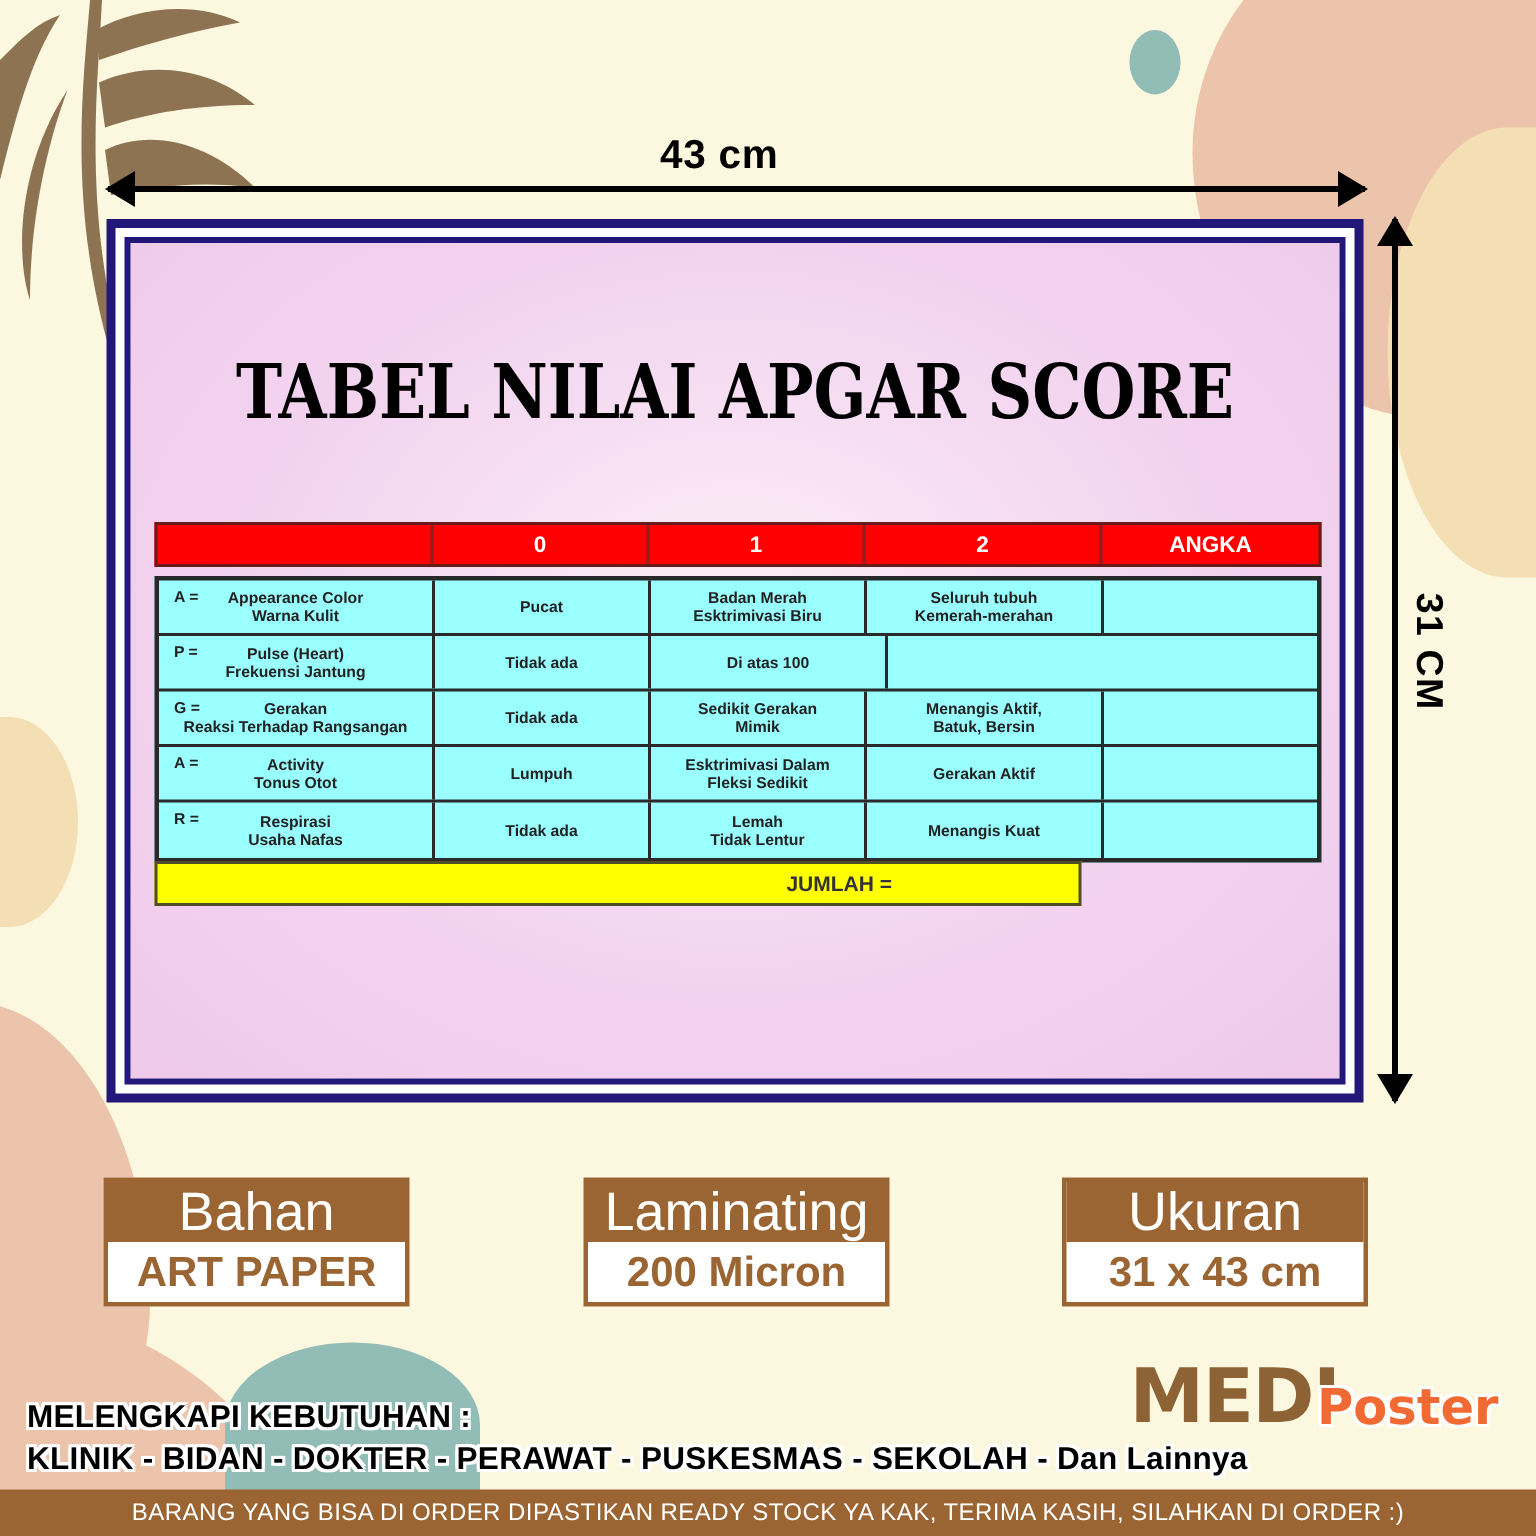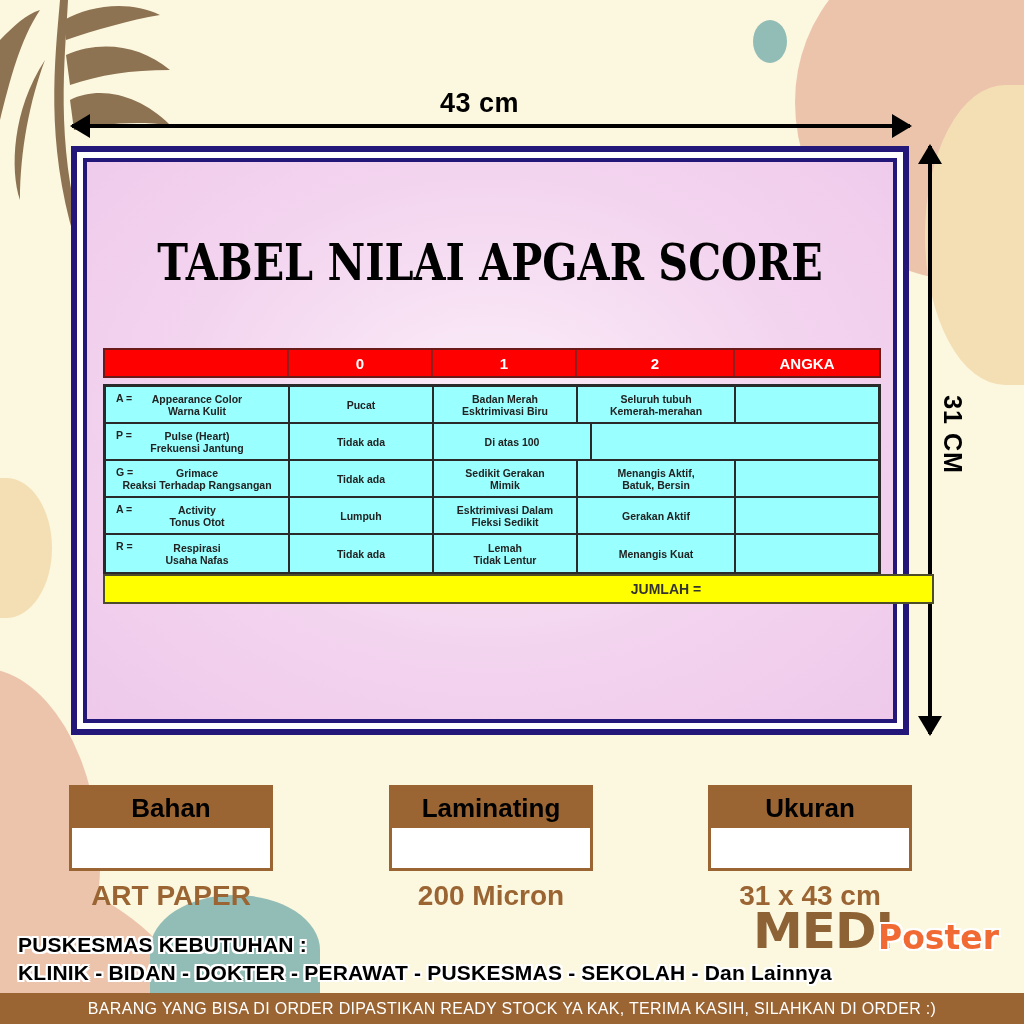--- a/index.html
+++ b/index.html
@@ -43,27 +43,27 @@
   .tbl-body { position: absolute; left: 16px; top: 222px; width: 778px; border: 3px solid #2a2a2a; background: #99ffff; }
   .tr { display: flex; height: 37px; border-bottom: 2px solid #2a2a2a; }
   .tr:last-child { border-bottom: none; }
   .td { font-size: 10.5px; font-weight: bold; color: #222; text-align: center; display: flex; flex-direction: column; align-items: center; justify-content: center; line-height: 12px; border-right: 2px solid #2a2a2a; }
   .td:last-child { border-right: none; }
   .td.first { position: relative; align-items: stretch; }
   .td.first .letter { position: absolute; left: 10px; top: 5px; font-size: 10.5px; }
   .td.first .desc { text-align: center; }
   .c0 { width: 184px; } .c1 { width: 144px; } .c2 { width: 144px; } .c3 { width: 158px; } .c4 { flex: 1; }
 
-  .jumlah { position: absolute; left: 16px; top: 412px; width: 831px; height: 30px; background: #ffff00; border: 2px solid #4d4d2a; display: flex; align-items: center; justify-content: center; }
+  .jumlah { position: absolute; left: 16px; top: 412px; width: 618px; height: 30px; background: #ffff00; border: 2px solid #4d4d2a; display: flex; align-items: center; justify-content: center; }
   .jumlah span { margin-left: 295px; font-weight: bold; font-size: 14px; color: #333; }
 
   
   .info { position: absolute; top: 785px; width: 204px; height: 86px; border: 3px solid #9b6533; background: #fff; }
-  .info .top { height: 40px; background: #9b6533; color: #000000; font-weight: bold; font-size: 26px; display: flex; align-items: center; justify-content: center; }
-  .info .bottom { height: 40px; color: #9b6533; font-weight: bold; font-size: 28px; display: flex; align-items: center; justify-content: center; margin-top: 48px; }
+  .info .top { height: 40px; background: #9b6533; color: #ffffff; font-weight: normal; font-size: 36px; display: flex; align-items: center; justify-content: center; }
+  .info .bottom { height: 40px; color: #9b6533; font-weight: bold; font-size: 28px; display: flex; align-items: center; justify-content: center; }
 
   .brand { position: absolute; left: 753px; top: 902px; font-weight: bold; }
   .brand .medi { font-size: 50px; color: #8d6336; letter-spacing: -1px; font-family: "DejaVu Sans", sans-serif; }
   .brand .poster-word { position: absolute; left: 125px; top: 16px; font-size: 33px; color: #f26a33; font-family: "DejaVu Sans", sans-serif;
     text-shadow: -2px -2px 0 #fff, 2px -2px 0 #fff, -2px 2px 0 #fff, 2px 2px 0 #fff; }
 
   .tagline { position: absolute; left: 18px; font-weight: bold; color: #000; font-size: 21px; letter-spacing: 0.2px;
     text-shadow: -2px -2px 0 #fff, 2px -2px 0 #fff, -2px 2px 0 #fff, 2px 2px 0 #fff, 0 2px 0 #fff, 2px 0 0 #fff, -2px 0 0 #fff, 0 -2px 0 #fff; }
   .tag1 { top: 933px; }
   .tag2 { top: 961px; white-space: nowrap; }
@@ -140,21 +140,21 @@
               <span>Tidak ada</span>
             </div>
           <div class="td c3">
               <span>Di atas 100</span>
             </div>
           <div class="td c4"></div>
         </div>
         <div class="tr">
           <div class="td first c0">
             <span class="letter">G =</span>
-            <span class="desc">Grimace</span>
+            <span class="desc">Gerakan</span>
             <span class="desc" style="padding-left:0">Reaksi Terhadap Rangsangan</span>
           </div>
           <div class="td c1">
               <span>Tidak ada</span>
             </div>
           <div class="td c2">
               <span>Sedikit Gerakan</span>
               <span>Mimik</span>
             </div>
           <div class="td c3">
@@ -219,18 +219,18 @@
 <div class="info" style="left:708px">
   <div class="top">Ukuran</div>
   <div class="bottom">31 x 43 cm</div>
 </div>
 
 <div class="brand">
   <span class="medi">MEDI</span>
   <span class="poster-word">Poster</span>
 </div>
 
-<div class="tagline tag1">PUSKESMAS KEBUTUHAN :</div>
+<div class="tagline tag1">MELENGKAPI KEBUTUHAN :</div>
 <div class="tagline tag2">KLINIK - BIDAN - DOKTER - PERAWAT - PUSKESMAS - SEKOLAH - Dan Lainnya</div>
 
 <div class="bottom-bar">
   <span>BARANG YANG BISA DI ORDER DIPASTIKAN READY STOCK YA KAK, TERIMA KASIH, SILAHKAN DI ORDER :)</span>
 </div>
 
 </body></html>

